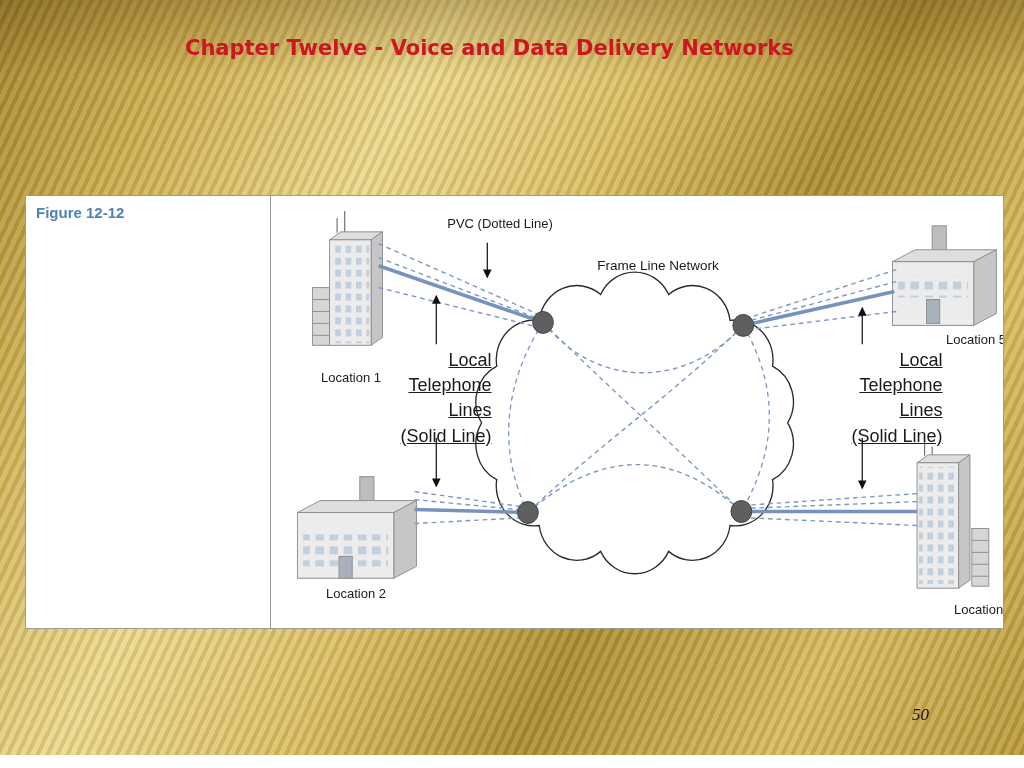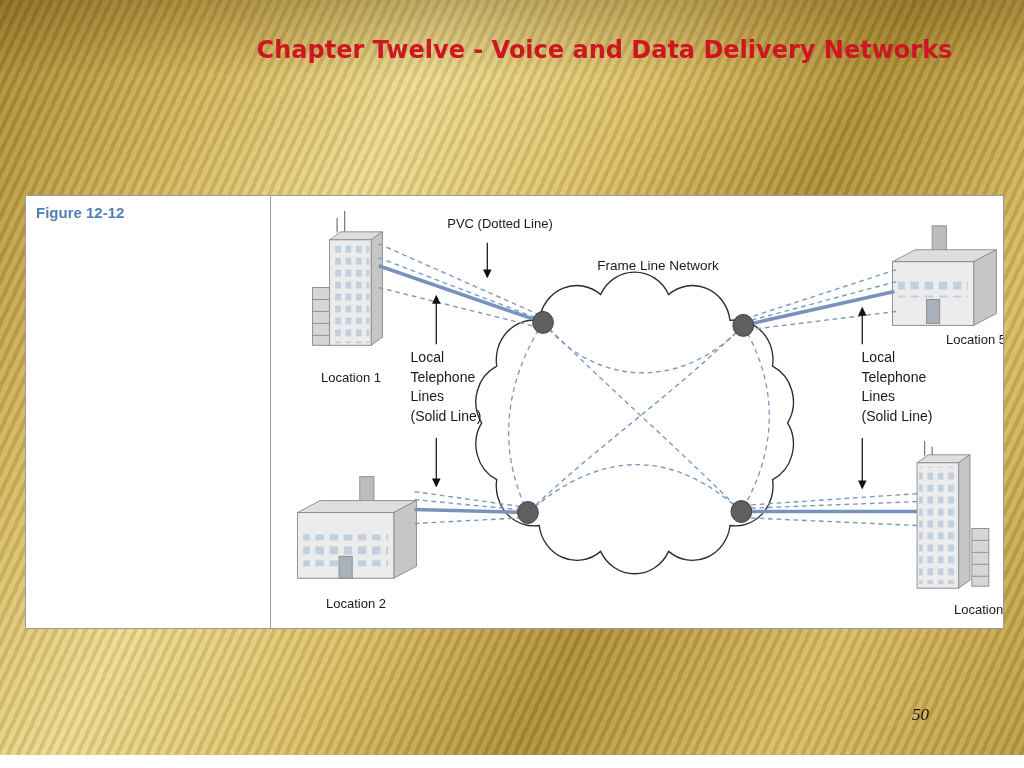--- a/index.html
+++ b/index.html
@@ -6,40 +6,40 @@
   .slide{
     position:relative;width:1024px;height:768px;overflow:hidden;
     font-family:"Liberation Sans",sans-serif;
     background:
       linear-gradient(180deg, rgba(90,65,10,0.30) 0%, rgba(90,65,10,0) 10%),
       repeating-linear-gradient(115deg, rgba(120,92,22,0.16) 0px, rgba(120,92,22,0.16) 4px, rgba(255,242,195,0.14) 4px, rgba(255,242,195,0.14) 9px),
       linear-gradient(118deg, #9d7f2b 0%, #c9a94e 14%, #ecd98f 32%, #d9bd66 48%, #a8882f 64%, #d6ba62 82%, #b6953a 100%);
   }
   .bottom-band{position:absolute;left:0;right:0;bottom:0;height:13px;background:#ffffff;}
   .title{
-    position:absolute;top:36px;left:185px;right:0;text-align:center;
-    font-family:"DejaVu Sans",sans-serif;font-size:24px;font-weight:600;color:#cd1622;
+    position:absolute;top:36px;left:185px;right:0;
+    font-family:"DejaVu Sans",sans-serif;font-size:21px;font-weight:600;color:#cd1622;
   }
   .figure-panel{
     position:absolute;left:25px;top:195px;width:979px;height:434px;
     background:#ffffff;border:1px solid #9b9b9b;display:flex;box-sizing:border-box;
   }
   .caption-col{width:245px;border-right:1px solid #9b9b9b;padding:8px 14px 8px 10px;box-sizing:border-box;}
   .fig-label{color:#4f81b5;font-weight:bold;font-size:15px;margin-bottom:5px;}
   .fig-caption{font-style:italic;font-size:14.5px;line-height:1.55;color:#1b1b1b;}
   .diagram{position:relative;flex:1;overflow:hidden;}
   .diagram svg{position:absolute;left:0;top:0;width:100%;height:100%;}
   .dlabel{
     position:absolute;transform:translateX(-50%);text-align:left;
     font-size:13px;color:#1a1a1a;white-space:nowrap;
   }
   .cloud-label{font-size:13.5px;}
   .tel-label{
-    position:absolute;transform:translateX(-50%);text-align:left;
-    font-size:14px;line-height:1.4;color:#1a1a1a;white-space:nowrap;
+    position:absolute;transform:translateX(-50%);text-align:right;
+    font-size:18px;line-height:1.4;color:#1a1a1a;white-space:nowrap;text-decoration:underline;
   }
   .page-number{
     position:absolute;left:912px;top:705px;
     font-family:"Liberation Serif",serif;font-size:17px;color:#111111;font-style:italic;
   }
 </style>
 </head>
 <body>
 
 <div class="slide">
@@ -172,21 +172,21 @@
       </div>
 
       <div class="tel-label" style="left:626px;top:152px">
         <div>Local</div>
         <div>Telephone</div>
         <div>Lines</div>
         <div>(Solid Line)</div>
       </div>
 
       <div class="dlabel" style="left:80px;top:174px">Location 1</div>
-      <div class="dlabel" style="left:85px;top:400px">Location 2</div>
+      <div class="dlabel" style="left:85px;top:390px">Location 2</div>
       <div class="dlabel" style="left:705px;top:136px">Location 5</div>
       <div class="dlabel" style="left:713px;top:406px">Location 4</div>
     </div>
   </div>
 
   <div class="page-number">50</div>
   <div class="bottom-band"></div>
 </div>
 
 </body></html>

